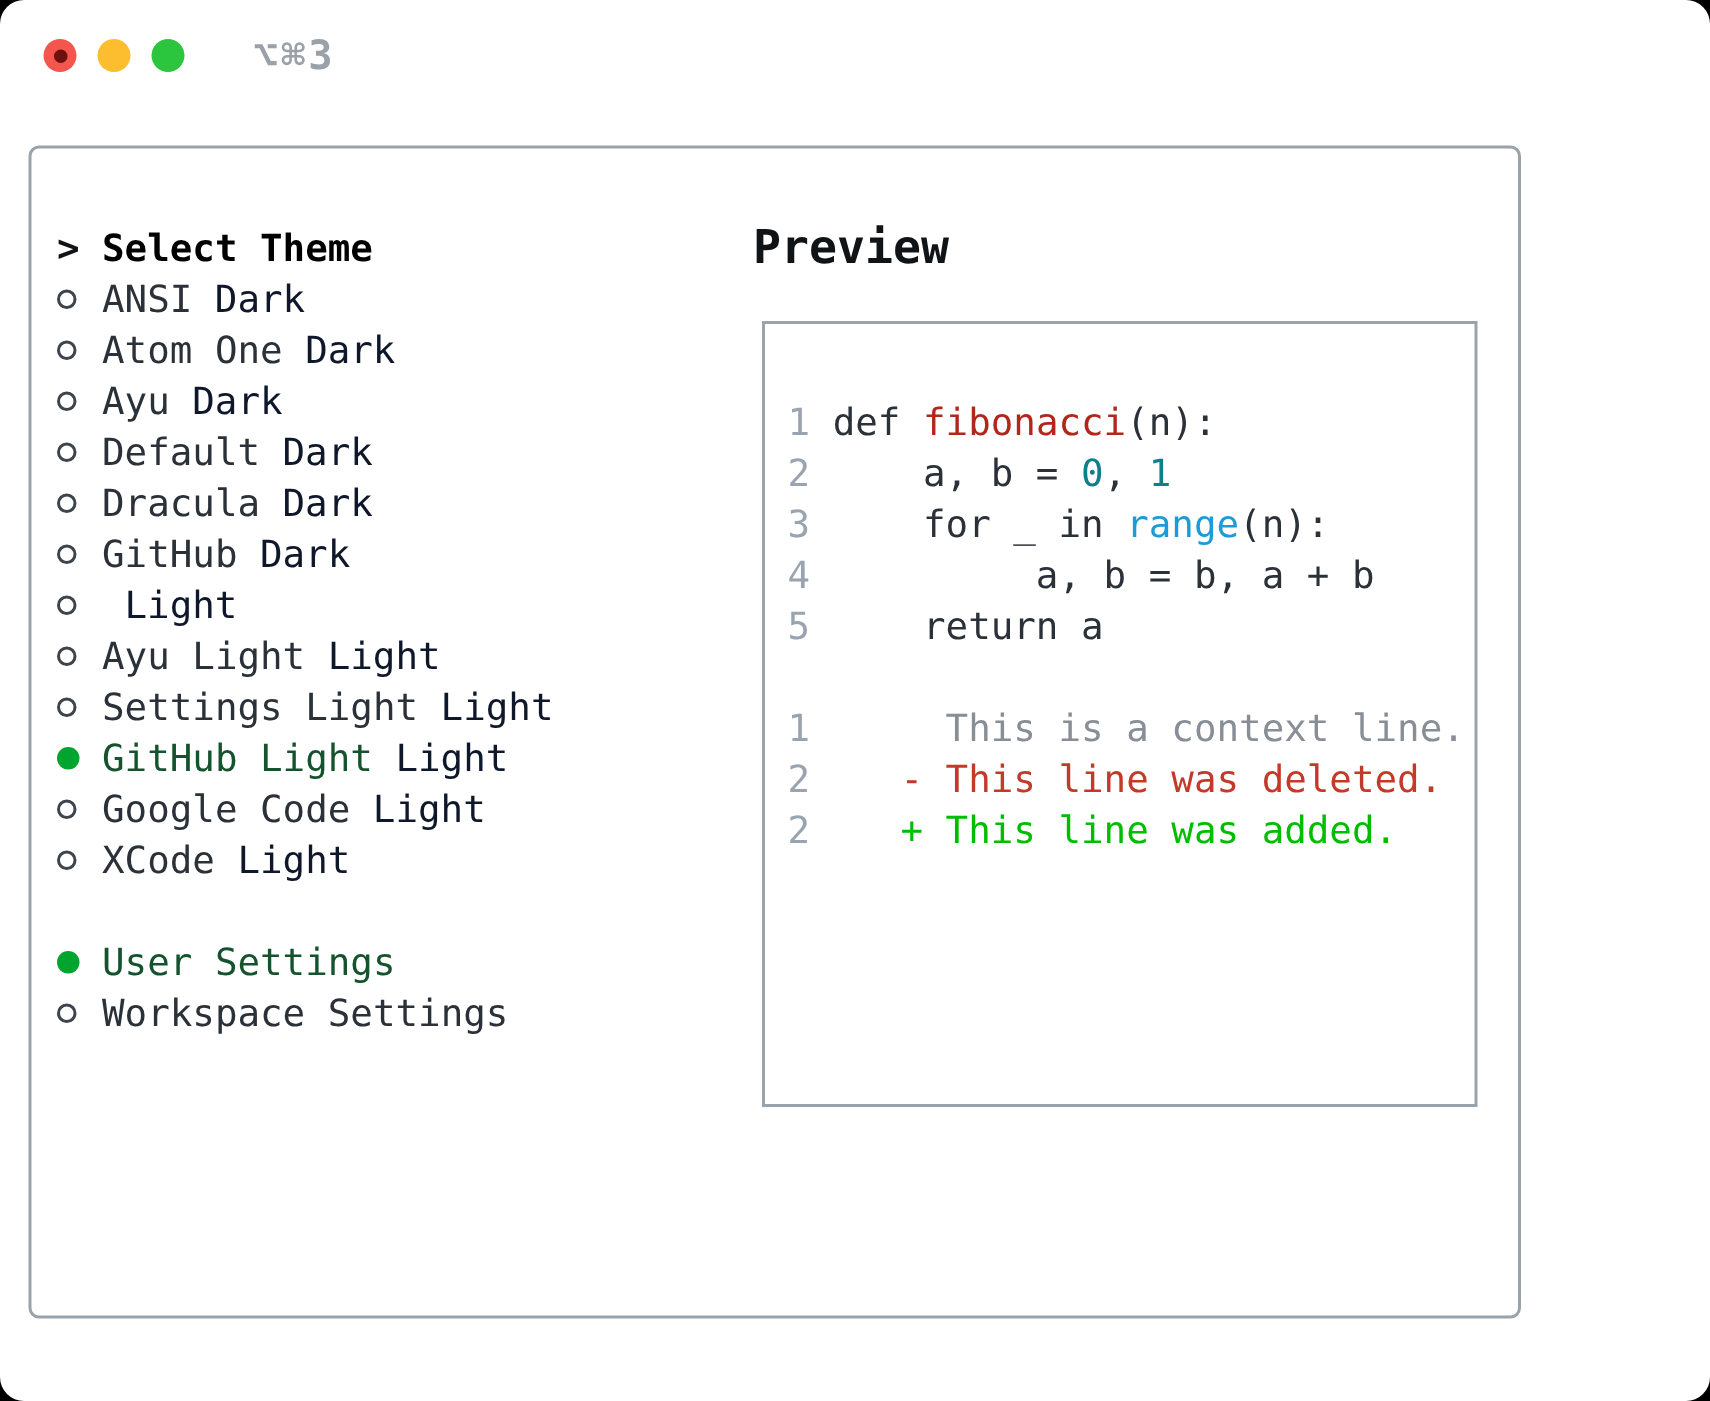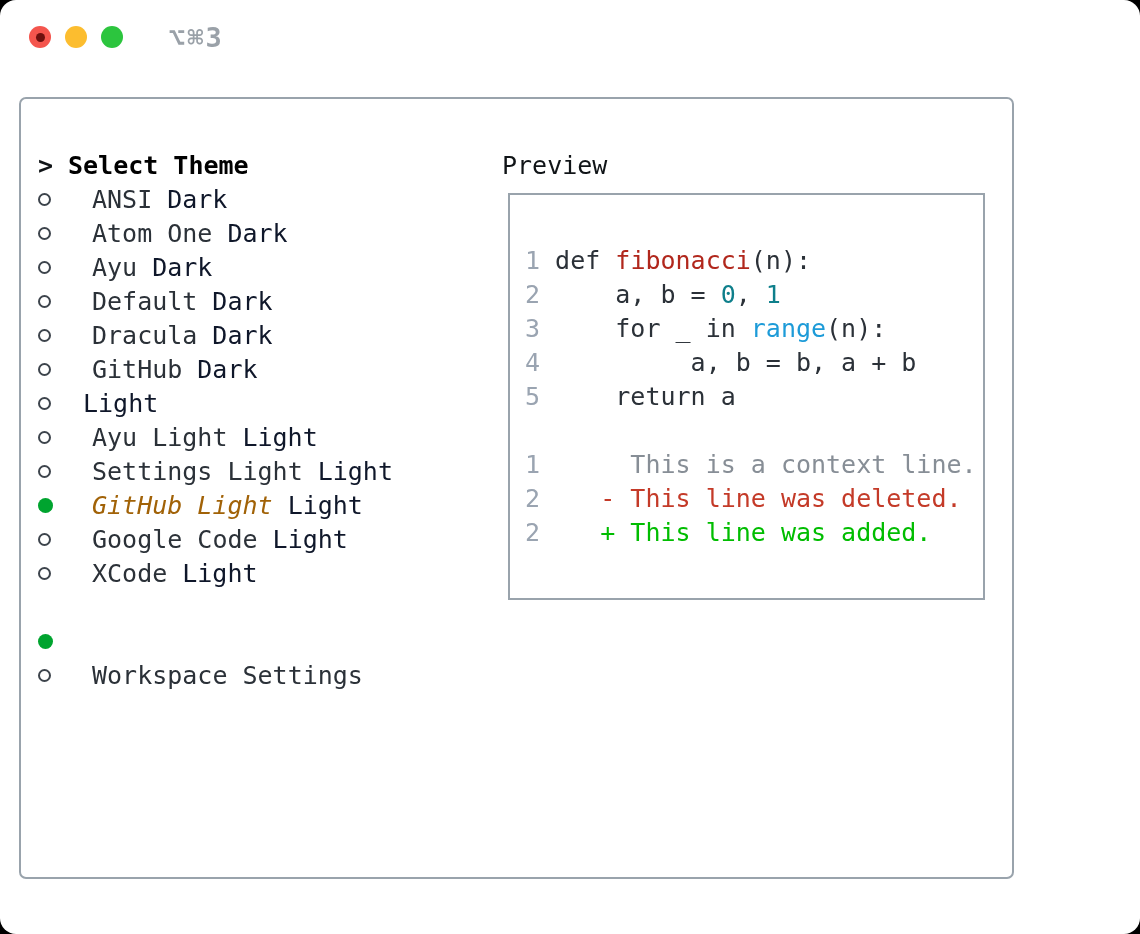--- a/index.html
+++ b/index.html
@@ -28,30 +28,30 @@
 
   
   .left { position:absolute; left:17px; top:49px; font-size:25px; color:#2b3138; }
   .row { height:34px; display:flex; align-items:center; white-space:pre; }
   .marker { width:30px; display:flex; align-items:center; }
   .prompt { font-weight:bold; color:#101417; font-size:25px; }
   .sec-title { font-weight:bold; color:#000000; }
   .sub-title { color:#15181b; }
   .radio { width:13px; height:13px; border:2px solid #3d444c; border-radius:50%; }
   .radio.sel { width:15px; height:15px; border:none; background:#00a42f; }
-  .t-name { color:#2b3138;margin-left:24px; }
-  .t-name.sel { color:#a16207;font-style:italic; }
+  .t-name { color:#2b3138; }
+  .t-name.sel { color:#14532d; }
   .t-tag { color:#0f172a; margin-left:15px; }
   .spacer { height:34px; }
   .hint { width:440px; font-size:25px; line-height:34px; color:#9aa4b1; }
 
   
   .preview-title { position:absolute; left:481px; top:49px; height:34px; display:flex; align-items:center;
-                   font-size:25px; font-weight:normal; color:#101417; }
-  .preview-box { position:absolute; left:487px; top:94px; width:477px; height:407px;
+                   font-size:31px; font-weight:bold; color:#101417; }
+  .preview-box { position:absolute; left:487px; top:115px; width:477px; height:524px;
                  border:2px solid #99a3ac; background:#fff; overflow:hidden; }
   .code { padding:49px 0 0 15px; font-size:25px; line-height:34px; white-space:pre; }
   .code-line { height:34px; }
 </style>
 </head>
 <body>
 
 <div class="window">
 
   <div class="titlebar">
@@ -83,21 +83,21 @@
           <div class="row"><span class="marker"><span class="radio"></span></span><span class="t-name">Settings Light</span><span class="t-tag">Light</span></div>
           <div class="row"><span class="marker"><span class="radio sel"></span></span><span class="t-name sel">GitHub Light</span><span class="t-tag">Light</span></div>
           <div class="row"><span class="marker"><span class="radio"></span></span><span class="t-name">Google Code</span><span class="t-tag">Light</span></div>
           <div class="row"><span class="marker"><span class="radio"></span></span><span class="t-name">XCode</span><span class="t-tag">Light</span></div>
         </div>
 
       <div class="spacer"></div>
 
 
       <div id="apply-list">
-          <div class="row"><span class="marker"><span class="radio sel"></span></span></div>
+          <div class="row"><span class="marker"><span class="radio sel"></span></span><span class="t-name sel">User Settings</span></div>
           <div class="row"><span class="marker"><span class="radio"></span></span><span class="t-name">Workspace Settings</span></div>
         </div>
 
       <div class="spacer"></div>
 
     </div>
 
     <div class="preview-title">Preview</div>
 
     <div class="preview-box">

